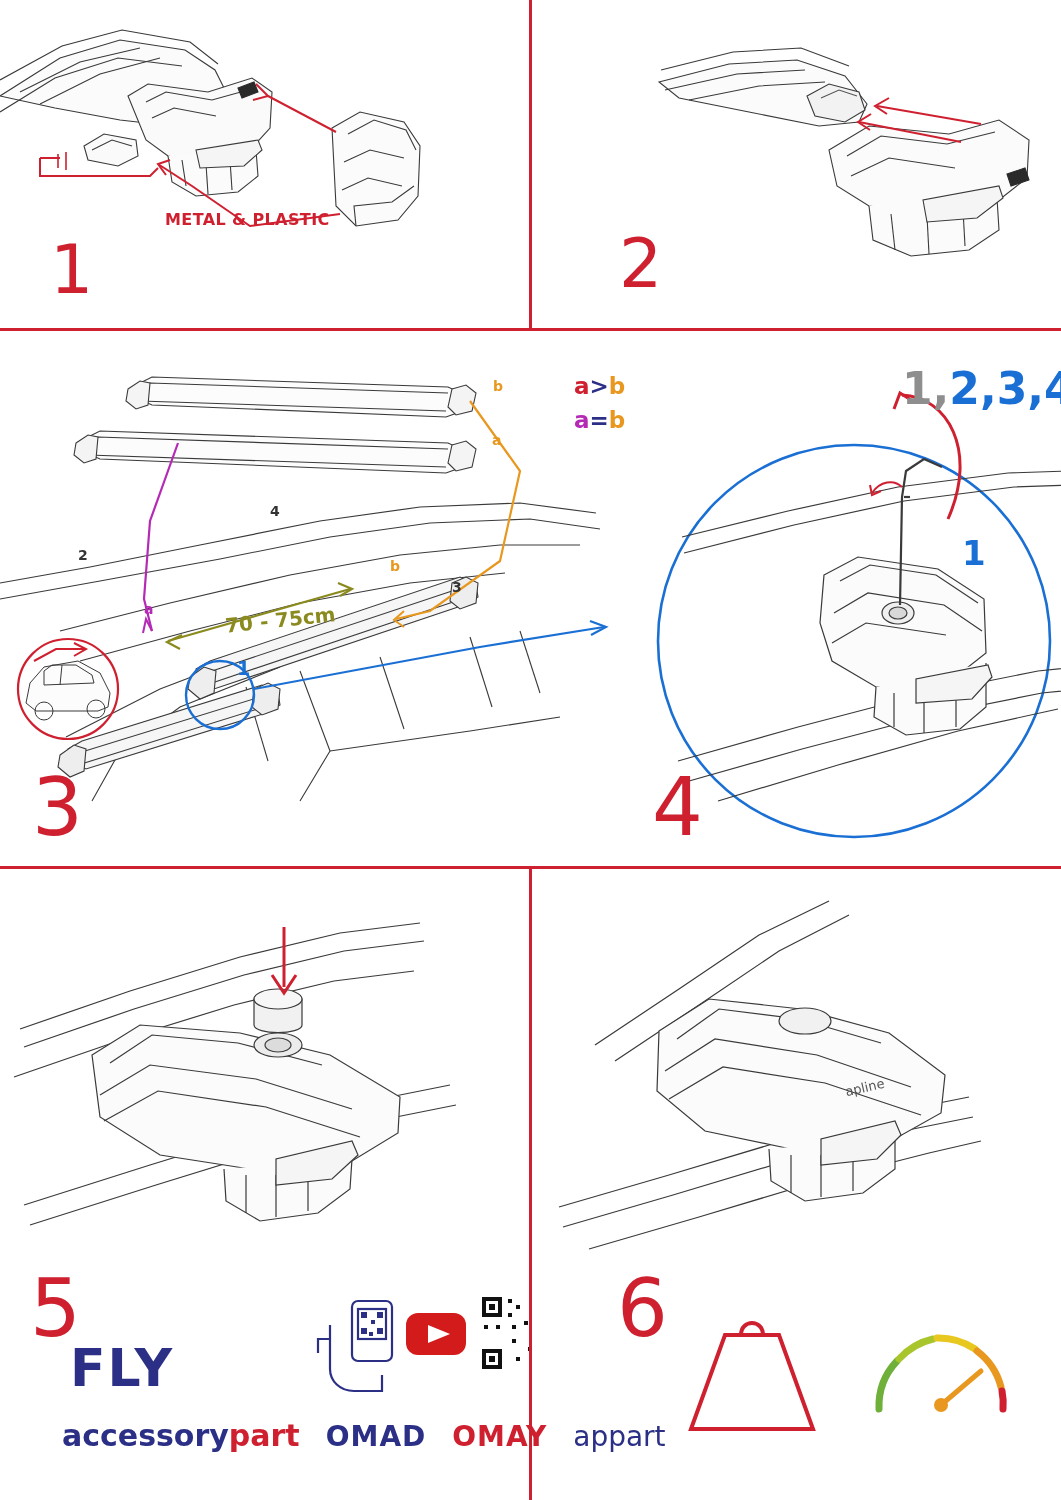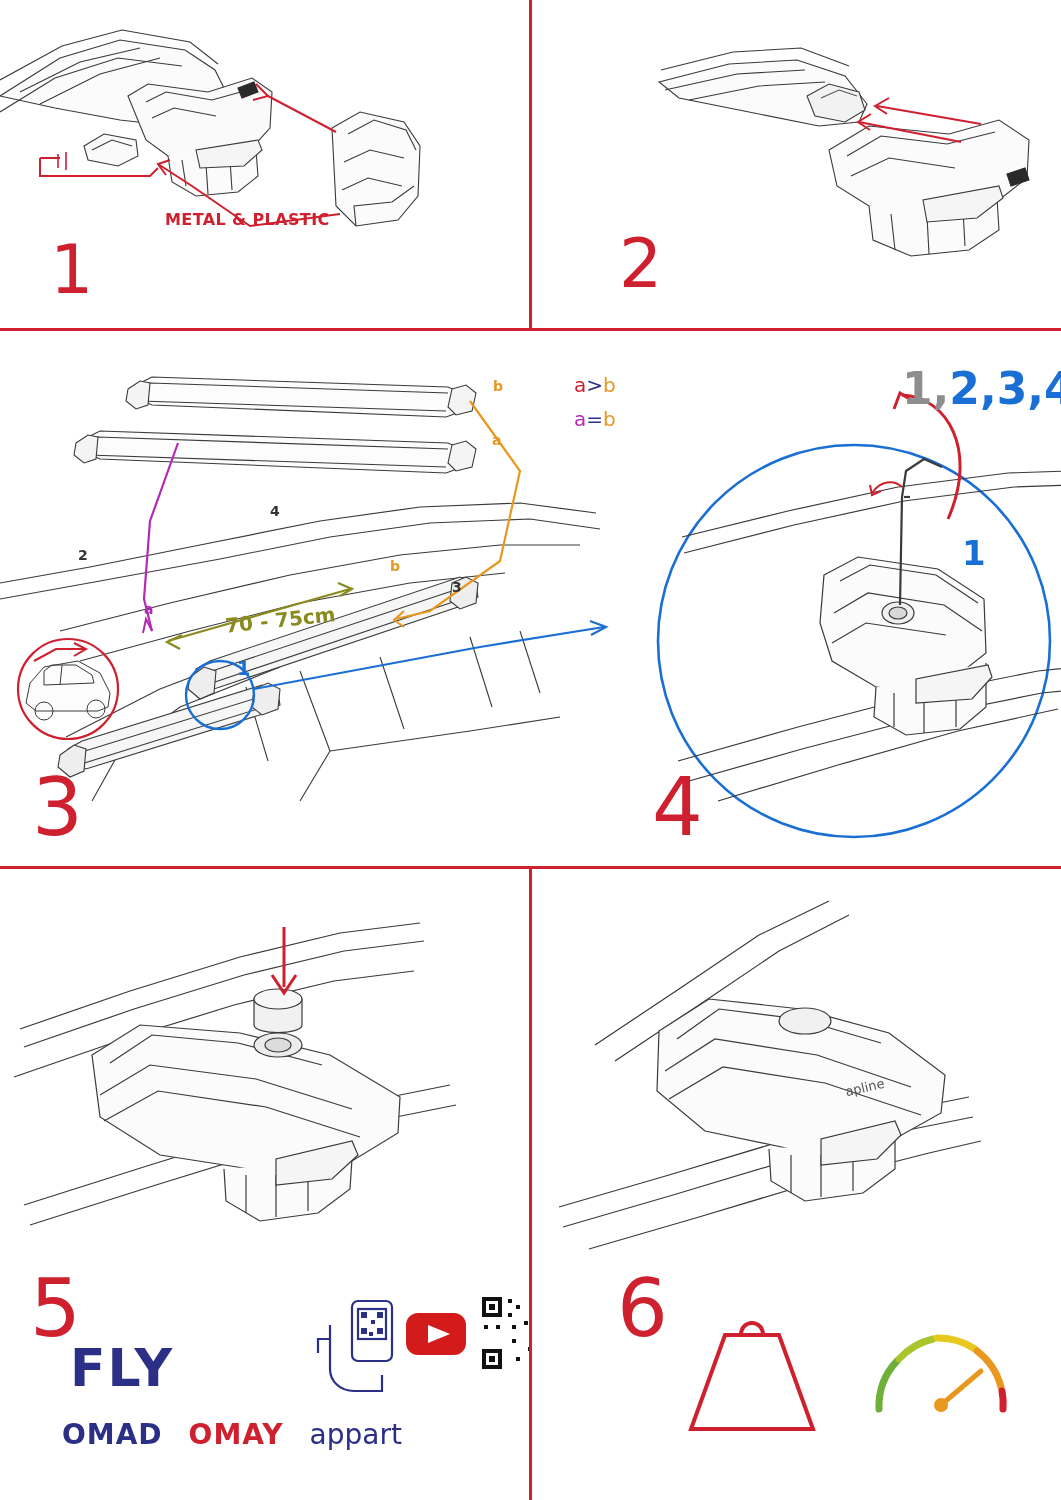--- a/index.html
+++ b/index.html
@@ -52,22 +52,22 @@
     color: #2b2f86;
     font-weight: bold;
     font-family: "DejaVu Sans", sans-serif;
     font-size: 9.5px;
     line-height: 11px;
     text-align: center;
   }
   .ab-legend {
     position: absolute;
     font-family: "DejaVu Sans", sans-serif;
-    font-weight: normal;
-    font-size: 20px;
+    font-weight: bold;
+    font-size: 23px;
   }
   .mark {
     position: absolute;
     font-family: "DejaVu Sans", sans-serif;
     font-weight: bold;
     font-size: 14px;
   }
   .dimtext {
     position: absolute;
     font-family: "DejaVu Sans", sans-serif;
@@ -412,20 +412,23 @@
         <rect x="516" y="488" width="4" height="4"></rect>
           <rect x="532" y="494" width="4" height="4"></rect>
           <rect x="548" y="472" width="4" height="4"></rect>
       </g>
     </svg>
   </div>
 
   <div class="fly-logo" style="left:70px;top:1338px;">FLY</div>
 
   <div class="brandrow" style="left:62px;top:1418px;">
+    <div style="font-size:30px;font-weight:bold;font-family:'DejaVu Sans',sans-serif;">
+      <span style="color:#2b2f86;">accessory</span><span style="color:#cf2030;">part</span>
+    </div>
     <div style="font-size:28px;font-weight:bold;font-family:'DejaVu Sans',sans-serif;color:#2b2f86;letter-spacing:1px;">
       <span>OM</span><span>AD</span>
     </div>
     <div style="font-size:28px;font-weight:bold;font-family:'DejaVu Sans',sans-serif;color:#cf2030;letter-spacing:1px;">
       <span>OM</span><span>AY</span>
     </div>
     <div style="font-size:28px;font-family:'DejaVu Sans',sans-serif;color:#2b2f86;">
       <span>ap</span><span>part</span>
     </div>
   </div>

